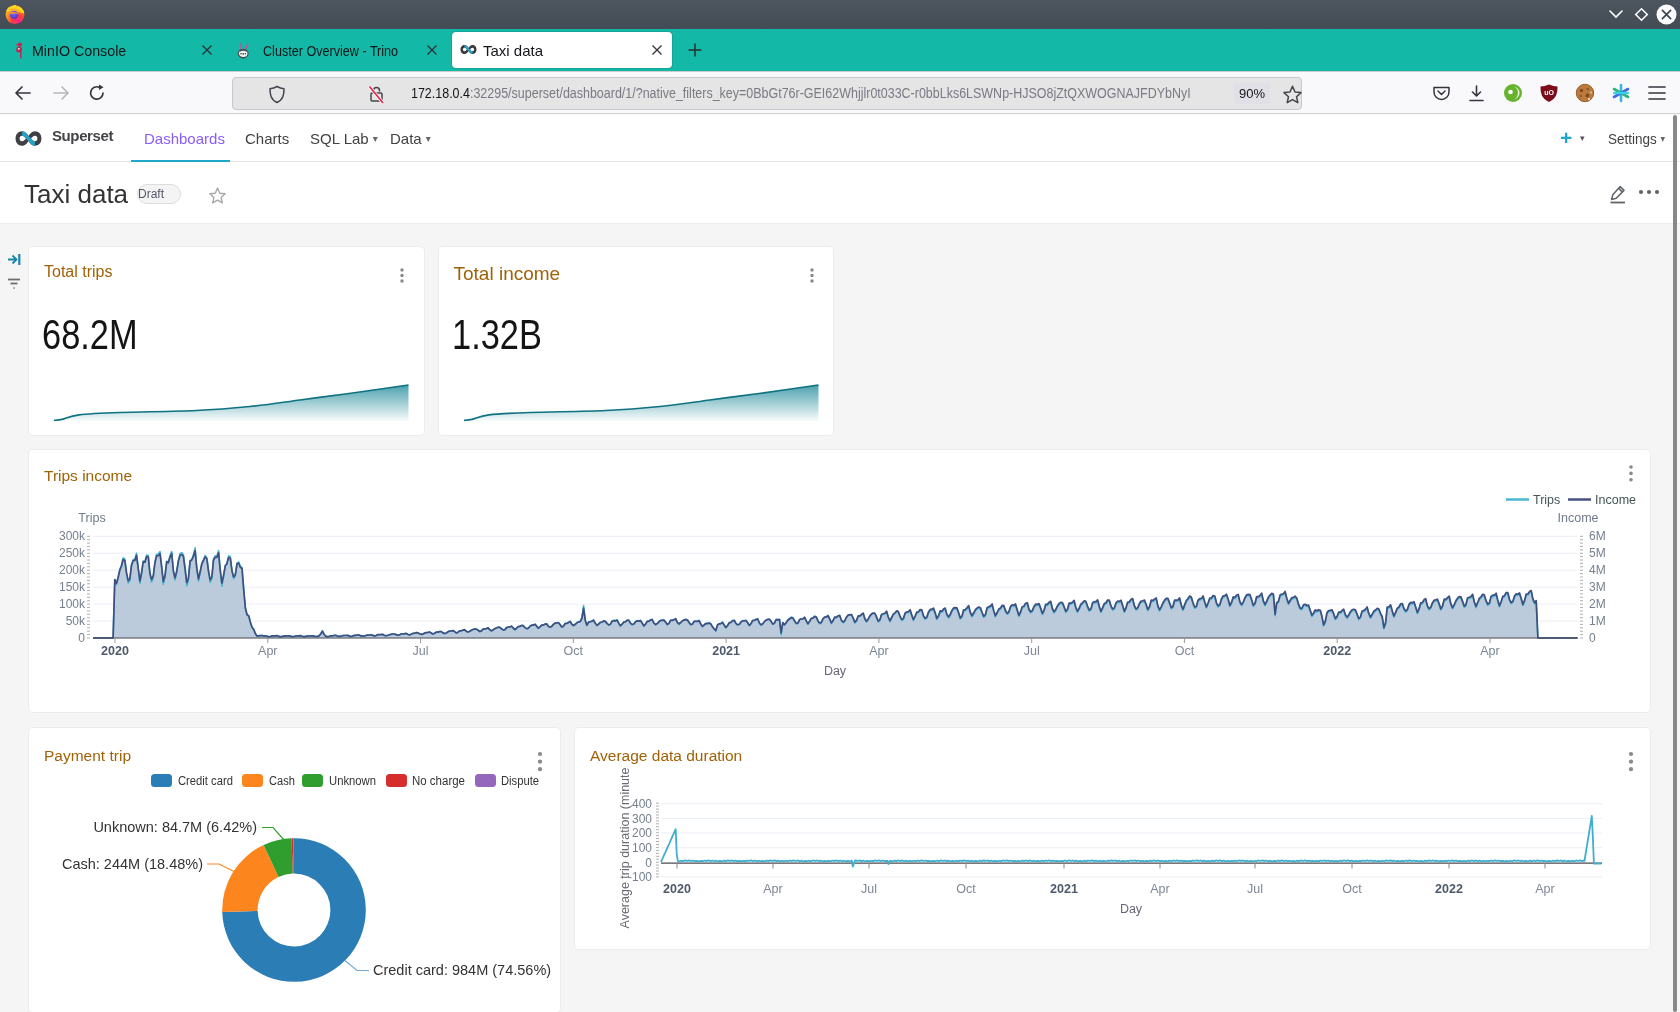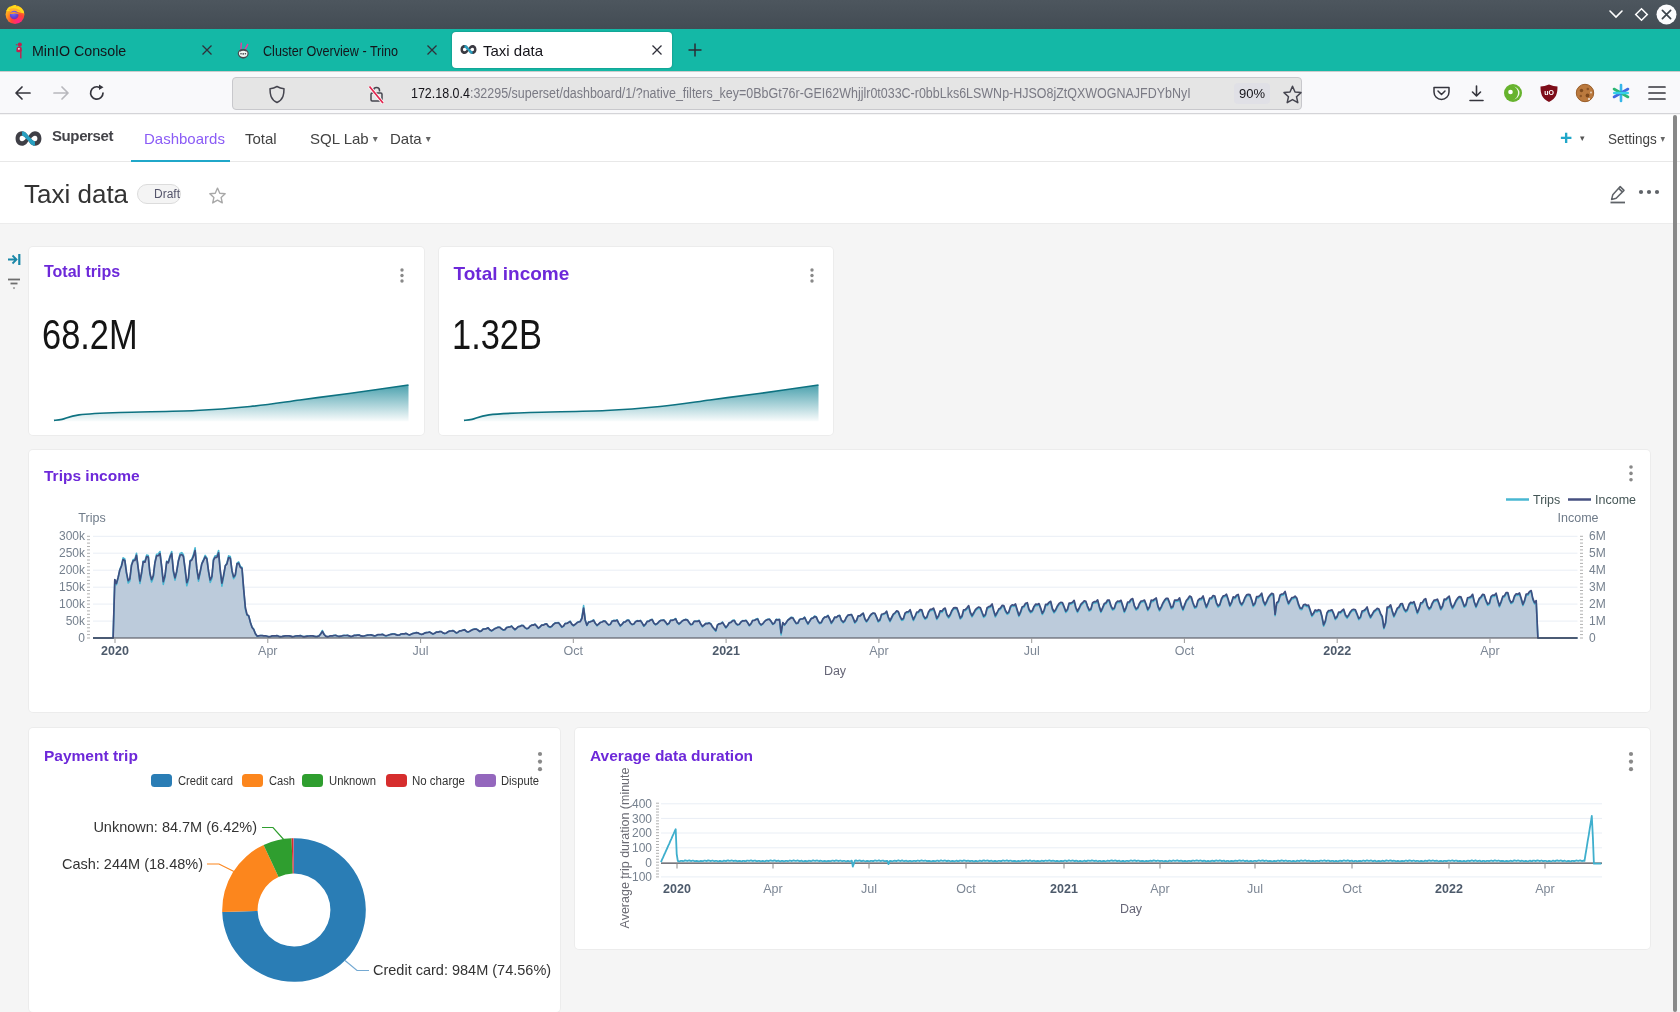--- a/index.html
+++ b/index.html
@@ -12,24 +12,24 @@
 .activetab{position:absolute;left:452px;top:2.5px;width:220px;height:36px;background:#fff;border-radius:4px;box-shadow:0 0 2px rgba(0,0,0,0.35)}
 .toolbar{position:absolute;left:0;top:72px;width:1680px;height:42px;background:#f9f9fb;border-bottom:1px solid #d4d4d8}
 .urlbar{position:absolute;left:232px;top:4.5px;width:1070px;height:33px;background:#e5e5e5;border:1px solid #c8c8cc;border-radius:4px}
 .urltext{position:absolute;left:178px;top:7.5px;font-size:14px;color:#15141a;white-space:nowrap;transform:scaleX(0.891);transform-origin:left}
 .urlgray{color:#7a7a84}
 .zoombadge{position:absolute;left:1001px;top:5.5px;width:36px;height:21px;background:#e0e0e6;border-radius:4px;font-size:13px;color:#15141a;text-align:center;line-height:21px}
 .navbar{position:absolute;left:0;top:115px;width:1680px;height:47px;background:#fff;border-bottom:1px solid #e8e8e8}
 .navitem{position:absolute;top:15px;font-size:15px;color:#424242}
 .dashhdr{position:absolute;left:0;top:162px;width:1680px;height:62px;background:#fff;border-bottom:1px solid #ececec}
 .dtitle{position:absolute;left:24px;top:17px;font-size:26px;font-weight:500;color:#333}
-.draft{position:absolute;left:137px;top:22px;width:44px;height:20px;background:#f4f4f4;border:1px solid #dcdcdc;border-radius:10px;font-size:12px;color:#55556b;text-align:right;line-height:19px}
+.draft{position:absolute;left:137px;top:22px;width:44px;height:20px;background:#f4f4f4;border:1px solid #dcdcdc;border-radius:10px;font-size:12px;color:#55556b;text-align:left;line-height:19px}
 .body{position:absolute;left:0;top:224px;width:1680px;height:788px;background:#f5f5f5}
 .card{position:absolute;background:#fff;border-radius:4px;box-shadow:0 0 0 1px rgba(0,0,0,0.035)}
-.ctitle{position:absolute;left:15px;font-size:15.5px;font-weight:700;color:#6d28d9}
+.ctitle{position:absolute;left:15px;font-size:15.5px;font-weight:400;color:#a16207}
 .bignum{position:absolute;left:13px;top:63px;font-size:43px;color:#141414;transform:scaleX(0.8);transform-origin:left}
 .scrollbar{position:absolute;left:1673px;top:115px;width:3.5px;height:897px;background:#888;border-radius:2px}
 </style></head>
 <body>
 <div class="titlebar">
 <svg class="abs" style="left:4px;top:3px" width="22" height="22" viewBox="0 0 22 22">
 <defs>
         <radialGradient id="ffo" cx="0.68" cy="0.88" r="1.05">
           <stop offset="0" stop-color="#ff1f8e"></stop>
           <stop offset="0.35" stop-color="#ff4335"></stop>
@@ -165,21 +165,21 @@
     </svg>
 </div>
 <div class="navbar">
 <svg class="abs" style="left:10px;top:13px" width="37" height="21" viewBox="0 0 34 26">
 <path d="M9 4 C13 4 15.5 7.5 17 10 C18.5 7.5 21 4 25 4 C31 4 33 9 33 13 C33 17 31 22 25 22 C21 22 18.5 18.5 17 16 C15.5 18.5 13 22 9 22 C3 22 1 17 1 13 C1 9 3 4 9 4 Z M9 9.5 C6.5 9.5 6 11.5 6 13 C6 14.5 6.5 16.5 9 16.5 C11 16.5 12.7 14.5 13.8 13 C12.7 11.5 11 9.5 9 9.5 Z M25 9.5 C23 9.5 21.3 11.5 20.2 13 C21.3 14.5 23 16.5 25 16.5 C27.5 16.5 28 14.5 28 13 C28 11.5 27.5 9.5 25 9.5 Z" fill="#3f3f46"></path>
 <path d="M13.8 13 C12.7 11.5 11 9.5 9 9.5 L9 4 C13 4 15.5 7.5 17 10 L20.2 13 C21.3 14.5 23 16.5 25 16.5 L25 22 C21 22 18.5 18.5 17 16 Z" fill="#27a5c8" opacity="0.95"></path>
 </svg>
 <div class="abs" style="left:52px;top:12px;font-size:15px;font-weight:700;color:#434348;letter-spacing:-0.4px">Superset</div>
 <div class="navitem" style="left:144px;color:#8b5cf6">Dashboards</div>
 <div class="abs" style="left:131px;top:44.5px;width:99px;height:2px;background:#20a7c9"></div>
-<div class="navitem" style="left:245px">Total</div>
+<div class="navitem" style="left:245px">Charts</div>
 <div class="navitem" style="left:310px">SQL Lab <span style="font-size:10px;color:#666;position:relative;top:-2px">▾</span></div>
 <div class="navitem" style="left:390px">Data <span style="font-size:10px;color:#666;position:relative;top:-2px">▾</span></div>
 <div class="abs" style="left:1560px;top:11px;font-size:21px;font-weight:700;color:#20a7c9">+</div>
 <div class="abs" style="left:1580px;top:18px;font-size:9px;color:#555">▾</div>
 <div class="navitem" style="left:1608px;transform:scaleX(0.9);transform-origin:left">Settings <span style="font-size:10px;color:#666;position:relative;top:-2px">▾</span></div>
 </div>
 <div class="dashhdr">
 <div class="dtitle">Taxi data</div>
 
 <div class="draft">Draft</div>

